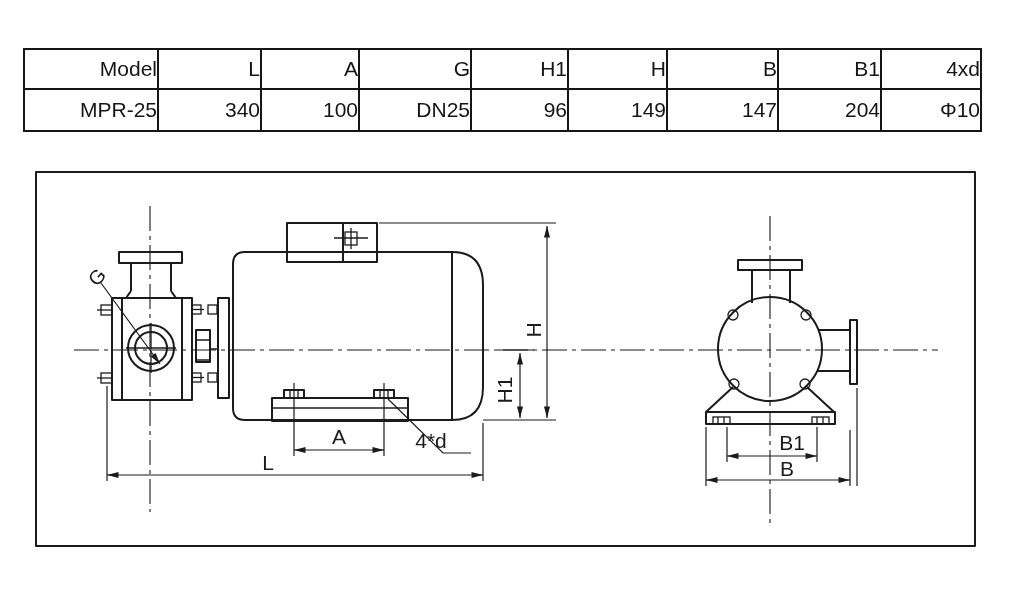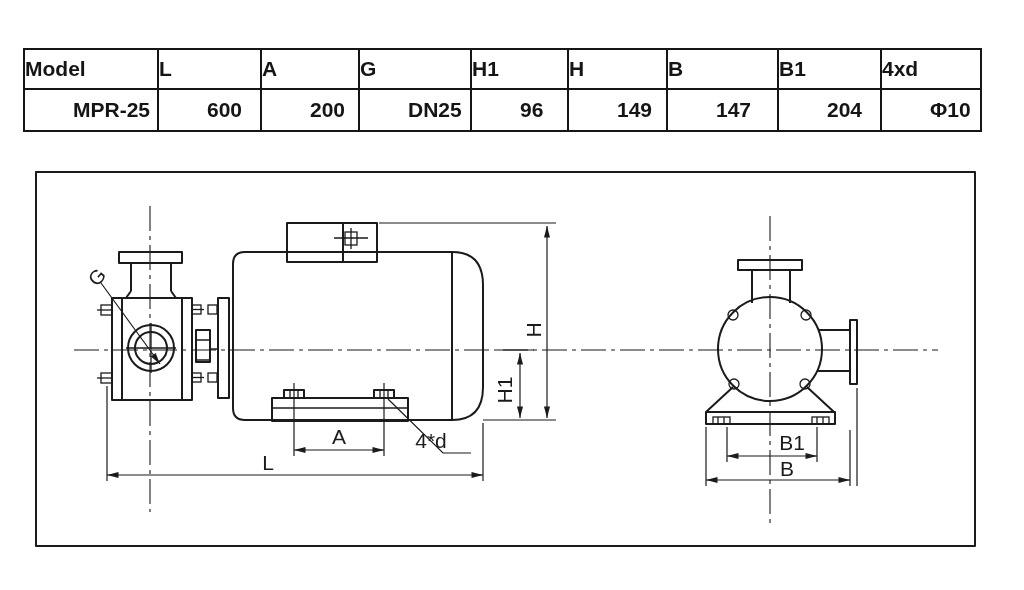--- a/index.html
+++ b/index.html
@@ -9,21 +9,21 @@
     font-family:"Liberation Sans", sans-serif;
   }
   
   table.spec{
     position:absolute;left:23px;top:48px;
     border-collapse:collapse;table-layout:fixed;
     font-size:21px;color:#151515;
   }
   table.spec th, table.spec td{
     border:2px solid #151515;
-    font-weight:700;text-align:left;padding:0;
+    font-weight:400;text-align:right;padding:0;
     white-space:nowrap;overflow:hidden;
   }
   table.spec th{height:38px;}
   table.spec td{height:40px;padding-left:48px;}
   th.cell-left{text-align:left;padding-left:13px;}
   td.cell-left{text-align:left;padding-left:5px;}
   
   svg.drawing{position:absolute;left:0;top:0;stroke:#1b1b1b;}
   .o{fill:none;stroke-width:2;stroke-linejoin:round;}
   .t{fill:none;stroke-width:1.3;}
@@ -55,22 +55,22 @@
     <th>A</th>
     <th>G</th>
     <th>H1</th>
     <th>H</th>
     <th>B</th>
     <th>B1</th>
     <th>4xd</th>
   </tr>
   <tr>
     <td class="cell-left">MPR-25</td>
-    <td>600</td>
-    <td>200</td>
+    <td>340</td>
+    <td>100</td>
     <td>DN25</td>
     <td>96</td>
     <td>149</td>
     <td>147</td>
     <td>204</td>
     <td>Φ10</td>
   </tr>
 </tbody>
   </table>
 

